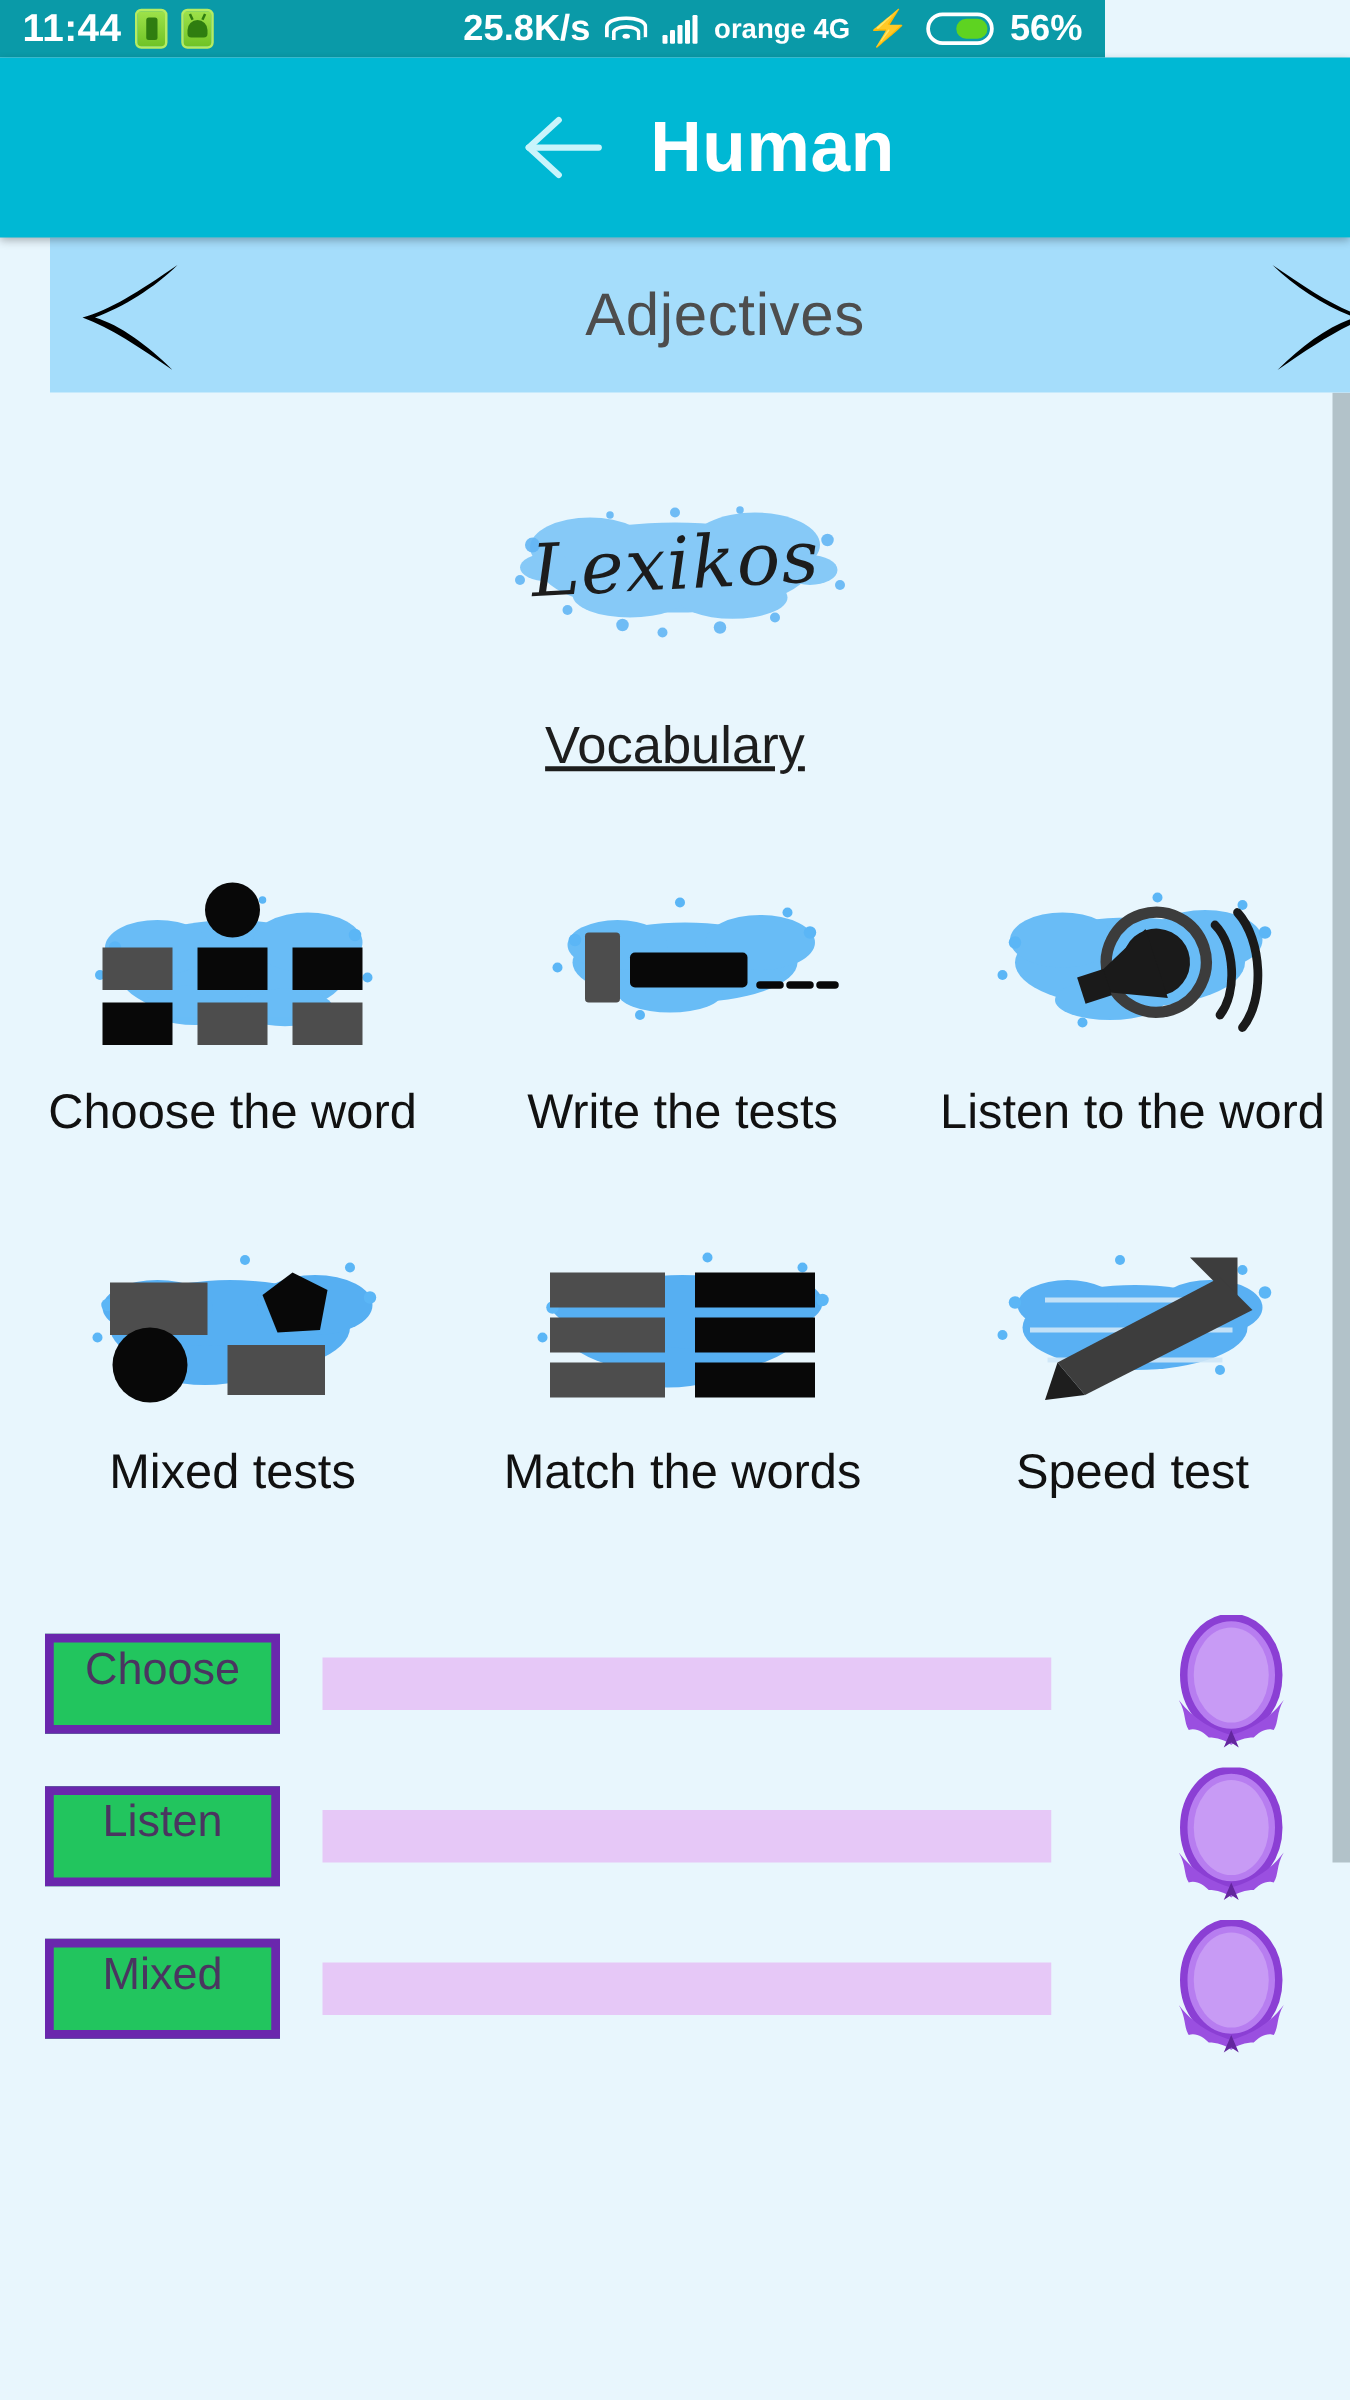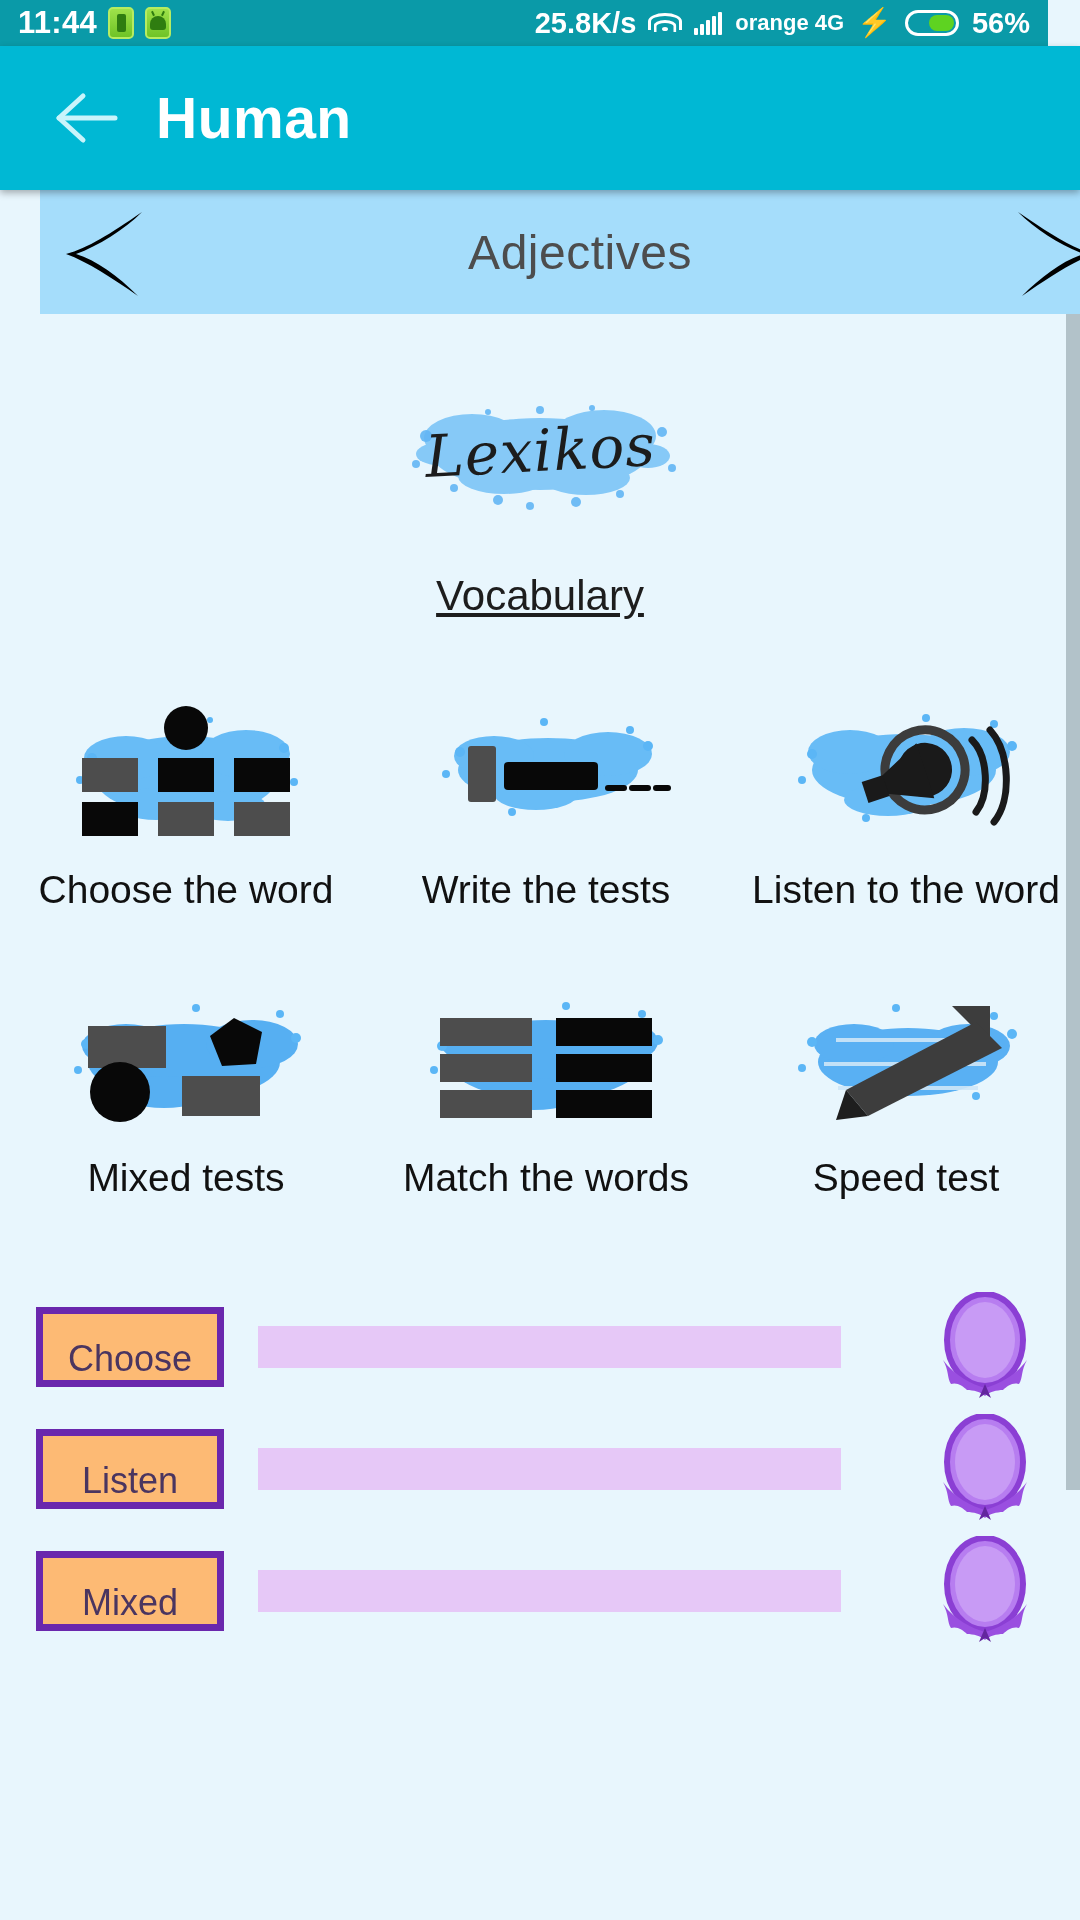--- a/index.html
+++ b/index.html
@@ -6,21 +6,21 @@
   body{
     width:1080px;height:1920px;
     background:#e8f6fd;
     font-family:"Liberation Sans", sans-serif;
     overflow:hidden;
     position:relative;
   }
 
   
   .statusbar{
-    height:46px;width:1048px;
+    height:46px;width:884px;
     background:#0a9aa8;
     display:flex;align-items:center;
     color:#ffffff;
     box-sizing:border-box;
     padding:0 18px;
     font-size:30px;font-weight:bold;
     position:relative;
   }
   .sb-left{display:flex;align-items:center;gap:11px;}
   .sb-right{display:flex;align-items:center;gap:13px;margin-left:auto;}
@@ -62,21 +62,21 @@
     width:54px;height:26px;border:3px solid #fff;border-radius:13px;
     box-sizing:border-box;padding:2px;position:relative;
   }
   .batt i{display:block;height:100%;width:56%;background:#5ed321;border-radius:9px;margin-left:auto;}
 
   
   .appbar{
     height:144px;width:1080px;background:#00b8d4;
     display:flex;align-items:center;
     box-shadow:0 3px 7px rgba(0,0,0,.30);
-    position:relative;z-index:5;
+    position:relative;z-index:5;justify-content:center;
   }
   .backbtn{
     width:104px;height:104px;margin-left:34px;
     display:flex;align-items:center;justify-content:center;
     cursor:pointer;
   }
   .backbtn svg{display:block;}
   .appbar-title{
     color:#ffffff;font-size:57px;font-weight:bold;
     margin-left:18px;letter-spacing:.5px;
@@ -142,23 +142,23 @@
   }
 
   
   .prog-list{margin-top:86px;width:1080px;}
   .prog-row{
     height:122px;display:flex;align-items:center;
     padding-left:36px;box-sizing:border-box;
   }
   .prog-btn{
     width:188px;height:80px;flex:none;
-    background:#fdba74;border:7px solid #6a27ad;
+    background:#22c55e;border:7px solid #6a27ad;
     box-sizing:border-box;
-    display:flex;align-items:flex-end;justify-content:center;
+    display:flex;align-items:flex-start;justify-content:center;
     font-size:36px;color:#4a3560;cursor:pointer;
   }
   .prog-bar{
     margin-left:34px;height:42px;width:583px;flex:none;
     background:#e6c8f7;
     position:relative;overflow:hidden;
   }
   .prog-bar .fill{position:absolute;left:0;top:0;bottom:0;background:#a35fe0;}
   .medal{
     margin-left:auto;margin-right:43px;

